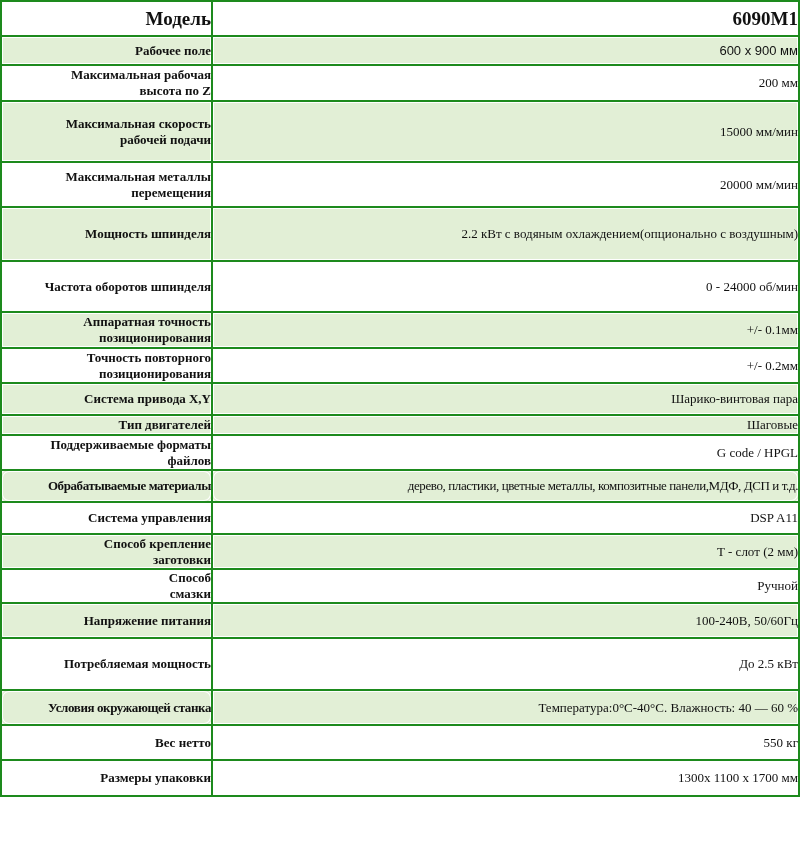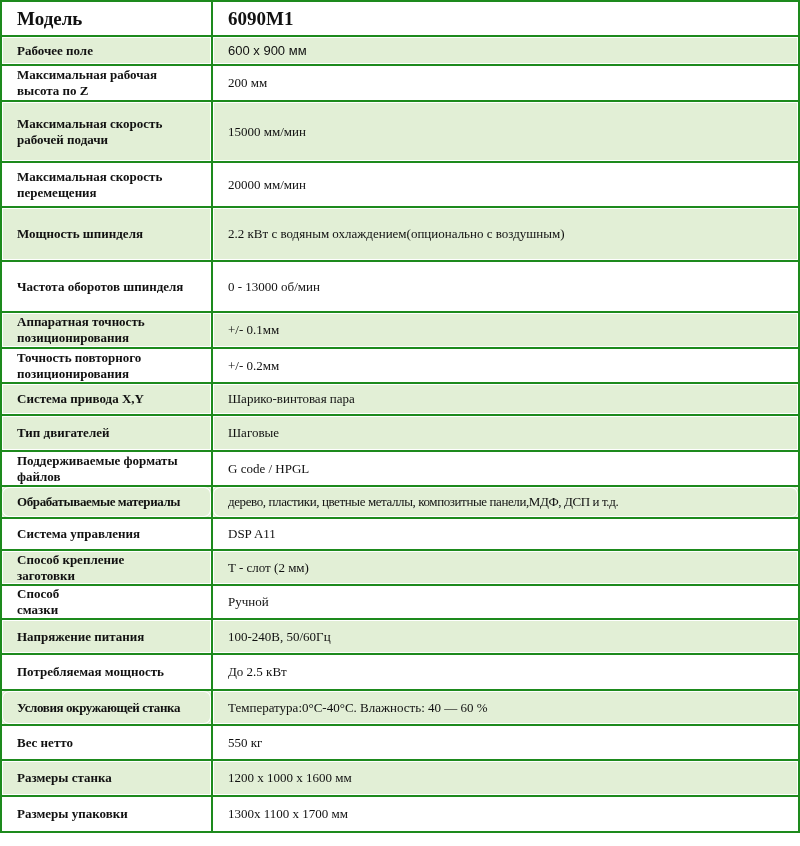--- a/index.html
+++ b/index.html
@@ -6,23 +6,23 @@
     body { width: 800px; height: 846px; overflow: hidden; }
     .spec-table {
       position: absolute; left: 0; top: 0;
       width: 800px;
       border-collapse: collapse;
       table-layout: fixed;
       border: 2px solid #1d8a1d;
     }
     .spec-table td {
       border: 2px solid #1d8a1d;
-      text-align: left;
+      text-align: right;
       vertical-align: middle;
-      padding: 0 15px;
+      padding: 0 0;
       color: #111111;
       font-family: "Liberation Serif", serif;
       font-size: 13px;
       line-height: 16px;
       box-sizing: border-box;
     }
     .spec-table tr.shaded td {
       background: #e2efd6;
       box-shadow: inset 0 0 0 1px #ffffff;
       margin-top: 18px;
@@ -50,44 +50,44 @@
     </tr>
     <tr class="plain" style="height:36px">
       <td class="label"><span style="display:inline-block;width:160px">Максимальная рабочая высота по Z</span></td>
       <td class="value">200  мм</td>
     </tr>
     <tr class="shaded" style="height:61px">
       <td class="label"><span style="display:inline-block;width:170px">Максимальная скорость рабочей подачи</span></td>
       <td class="value">15000 мм/мин</td>
     </tr>
     <tr class="plain" style="height:45px">
-      <td class="label"><span style="display:inline-block;width:170px">Максимальная скорость перемещения</span></td>
+      <td class="label"><span style="display:inline-block;width:170px">Максимальная металлы перемещения</span></td>
       <td class="value">20000 мм/мин</td>
     </tr>
     <tr class="shaded" style="height:54px">
       <td class="label">Мощность шпинделя</td>
       <td class="value">2.2  кВт с водяным охлаждением(опционально с воздушным)</td>
     </tr>
     <tr class="plain" style="height:51px">
       <td class="label">Частота оборотов шпинделя</td>
-      <td class="value">0 - 13000 об/мин</td>
+      <td class="value">0 - 24000 об/мин</td>
     </tr>
     <tr class="shaded" style="height:36px">
       <td class="label"><span style="display:inline-block;width:160px">Аппаратная точность позиционирования</span></td>
       <td class="value">+/- 0.1мм</td>
     </tr>
     <tr class="plain" style="height:35px">
       <td class="label"><span style="display:inline-block;width:160px">Точность повторного позиционирования</span></td>
       <td class="value">+/- 0.2мм</td>
     </tr>
     <tr class="shaded" style="height:32px">
       <td class="label">Система привода X,Y</td>
       <td class="value">Шарико-винтовая пара</td>
     </tr>
-    <tr class="shaded" style="height:36px">
+    <tr class="shaded" style="height:20px">
       <td class="label">Тип двигателей</td>
       <td class="value">Шаговые</td>
     </tr>
     <tr class="plain" style="height:35px">
       <td class="label"><span style="display:inline-block;width:175px">Поддерживаемые форматы файлов</span></td>
       <td class="value">G code / HPGL</td>
     </tr>
     <tr class="shaded" style="height:32px">
       <td class="label condensed">Обрабатываемые материалы</td>
       <td class="value condensed">дерево, пластики, цветные металлы, композитные панели,МДФ, ДСП и т.д.</td>
@@ -101,34 +101,30 @@
       <td class="value">T - слот  (2 мм)</td>
     </tr>
     <tr class="plain" style="height:24px">
       <td class="label"><span style="display:inline-block;width:60px">Способ смазки</span></td>
       <td class="value">Ручной</td>
     </tr>
     <tr class="shaded" style="height:35px">
       <td class="label">Напряжение питания</td>
       <td class="value">100-240В, 50/60Гц</td>
     </tr>
-    <tr class="plain" style="height:36px">
+    <tr class="plain" style="height:52px">
       <td class="label">Потребляемая мощность</td>
       <td class="value">До 2.5 кВт</td>
     </tr>
     <tr class="shaded" style="height:35px">
       <td class="label condensed">Условия окружающей станка</td>
       <td class="value">Температура:0°С-40°С. Влажность: 40 — 60 %</td>
     </tr>
     <tr class="plain" style="height:35px">
       <td class="label">Вес нетто</td>
       <td class="value">550 кг</td>
     </tr>
-    <tr class="shaded" style="height:36px">
-      <td class="label">Размеры станка</td>
-      <td class="value">1200 x 1000 x 1600 мм</td>
-    </tr>
     <tr class="plain" style="height:36px">
       <td class="label">Размеры упаковки</td>
       <td class="value">1300x 1100 x 1700 мм</td>
     </tr>
   </tbody>
 </table>
 
 </body></html>

